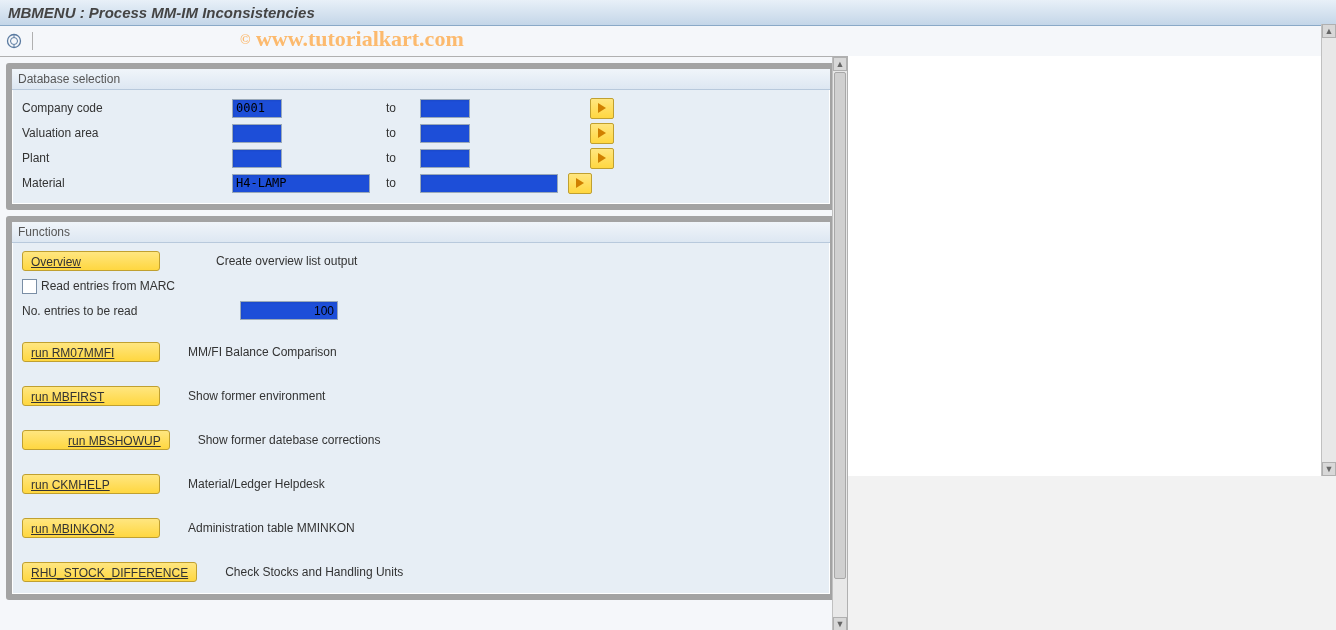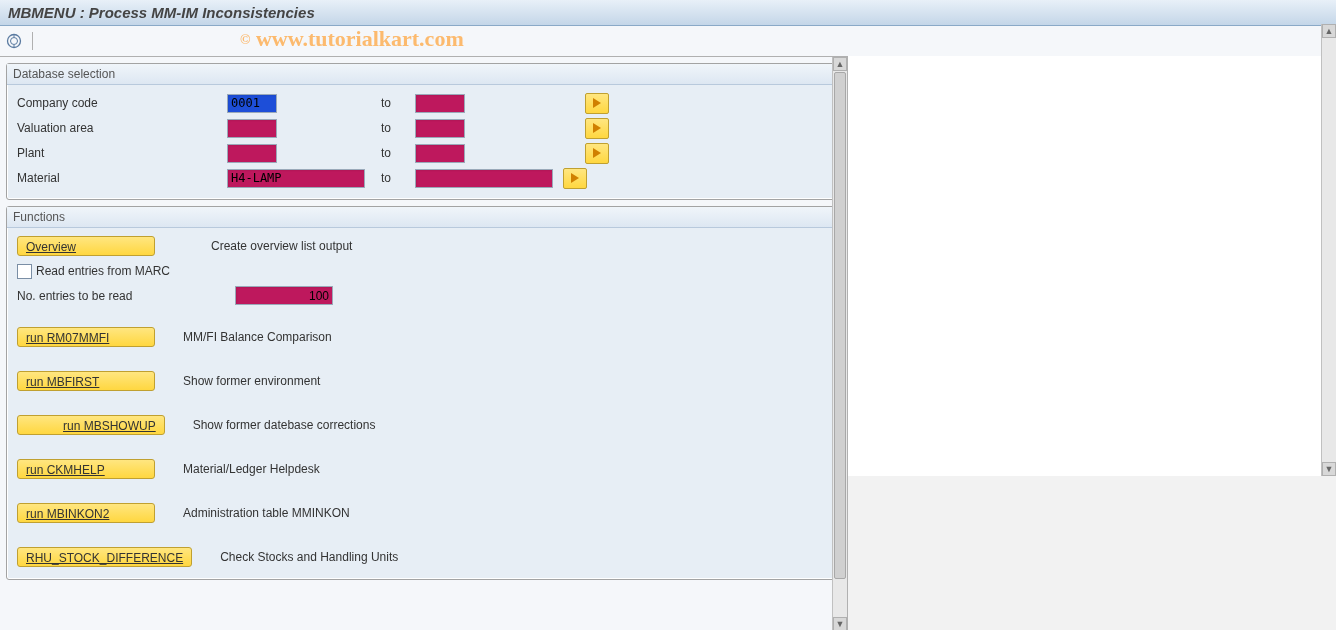--- a/index.html
+++ b/index.html
@@ -61,21 +61,21 @@
     gap: 4px;
     align-items: flex-start;
   }
   .main-col {
     width: 830px;
     display: flex;
     flex-direction: column;
     gap: 6px;
   }
   .panel {
-    border: 1px solid #a3a3a3;
+    border: 6px solid #a3a3a3;
     border-radius: 3px;
     background: #e7eef5;
     box-shadow: inset 0 0 0 1px #fff;
   }
   .panel-header {
     font-size: 12px;
     color: #555;
     padding: 3px 6px 3px 6px;
     border-bottom: 1px solid #b8c9dc;
     background: linear-gradient(#f0f5fa,#dde7f2);
@@ -99,21 +99,21 @@
   .to-label {
     width: 30px;
     text-align: left;
     margin: 0 4px;
     font-size: 12px;
     color: #333;
   }
   input.txt {
     height: 17px;
     border: 1px solid #9aa9b9;
-    background: #be185d;
+    background: #1d4ed8;
     font-family: "Lucida Console", monospace;
     font-size: 12px;
     padding: 0 3px;
     box-shadow: inset 1px 1px 2px rgba(0,0,0,0.07);
   }
   input.txt.highlight { background:#1d4ed8; }
   input.txt.num { text-align: right; font-family: Arial, sans-serif;}
   .w-short { width: 42px; }
   .w-mat   { width: 130px; }
   .w-mat-to{ width: 130px; }

